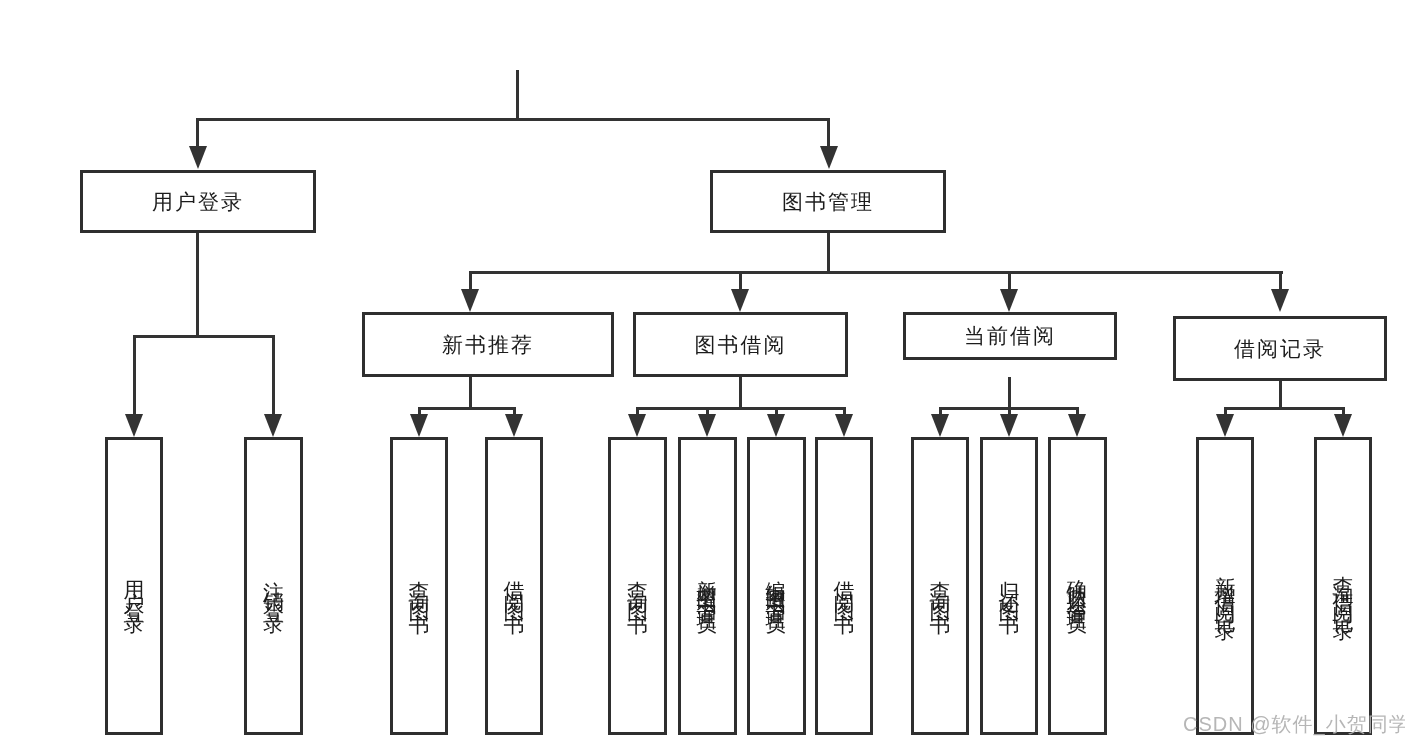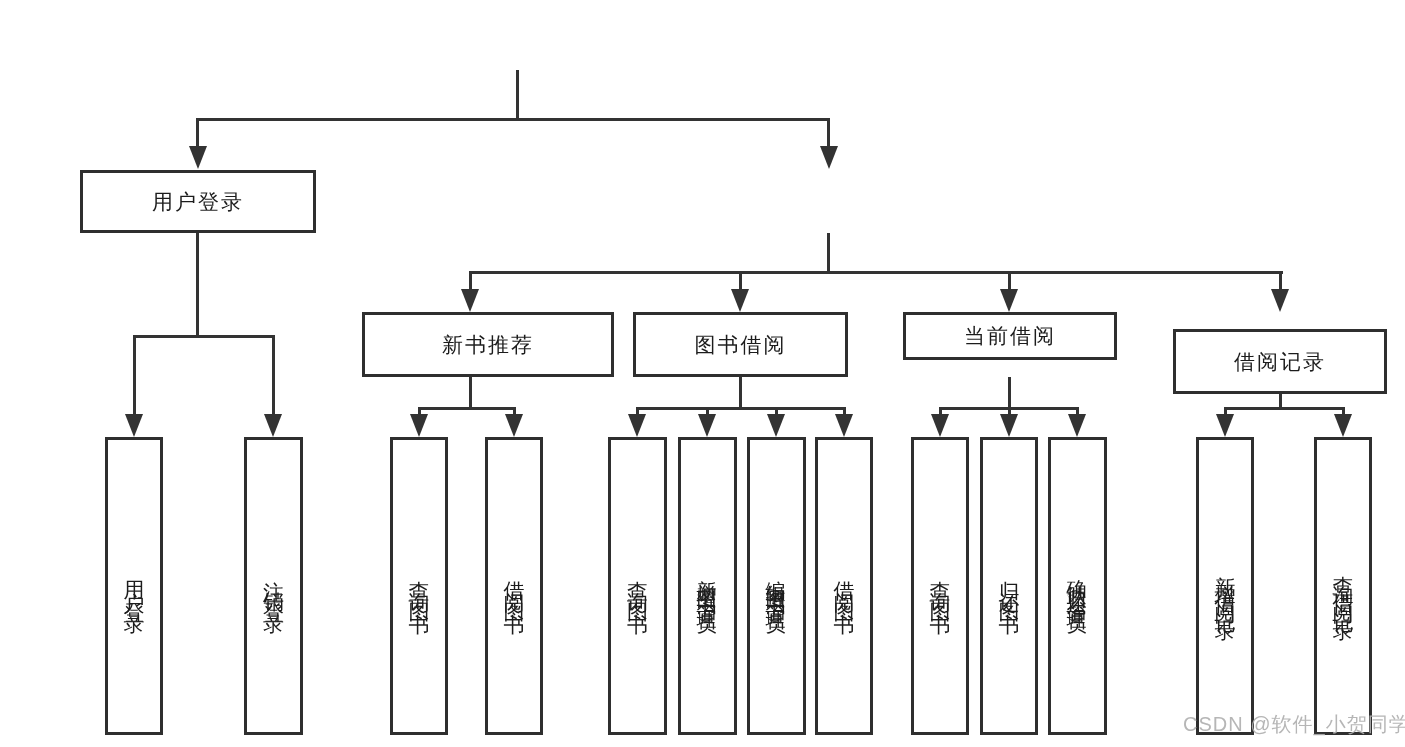--- a/index.html
+++ b/index.html
@@ -43,20 +43,21 @@
 
 
   <div class="ln" style="left:516px; top:70px; width:3px; height:50px;"></div>
   <div class="ln" style="left:196px; top:118px; width:634px; height:3px;"></div>
   <div class="ln" style="left:196px; top:118px; width:3px; height:30px;"></div>
   <div class="arr" style="left:189px; top:146px;"></div>
   <div class="ln" style="left:827px; top:118px; width:3px; height:30px;"></div>
   <div class="arr" style="left:820px; top:146px;"></div>
 
   <div class="box" style="left:80px; top:170px; width:236px; height:63px;">用户登录</div>
+  <div class="box" style="left:710px; top:170px; width:236px; height:63px;">图书管理</div>
 
   <div class="ln" style="left:196px; top:233px; width:3px; height:104px;"></div>
   <div class="ln" style="left:133px; top:335px; width:142px; height:3px;"></div>
   <div class="ln" style="left:133px; top:335px; width:3px; height:80px;"></div>
   <div class="arr" style="left:125px; top:414px;"></div>
   <div class="ln" style="left:272px; top:335px; width:3px; height:80px;"></div>
   <div class="arr" style="left:264px; top:414px;"></div>
 
   <div class="ln" style="left:827px; top:233px; width:3px; height:40px;"></div>
   <div class="ln" style="left:469px; top:271px; width:814px; height:3px;"></div>
@@ -65,21 +66,21 @@
   <div class="ln" style="left:739px; top:271px; width:3px; height:20px;"></div>
   <div class="arr" style="left:731px; top:289px;"></div>
   <div class="ln" style="left:1008px; top:271px; width:3px; height:20px;"></div>
   <div class="arr" style="left:1000px; top:289px;"></div>
   <div class="ln" style="left:1279px; top:271px; width:3px; height:20px;"></div>
   <div class="arr" style="left:1271px; top:289px;"></div>
 
   <div class="box" style="left:362px; top:312px; width:252px; height:65px;">新书推荐</div>
   <div class="box" style="left:633px; top:312px; width:215px; height:65px;text-align:right;">图书借阅</div>
   <div class="box" style="left:903px; top:312px; width:214px; height:48px;">当前借阅</div>
-  <div class="box" style="left:1173px; top:329px; width:214px; height:65px;">借阅记录</div>
+  <div class="box" style="left:1173px; top:316px; width:214px; height:65px;">借阅记录</div>
 
   <div class="ln" style="left:469px; top:377px; width:3px; height:32px;"></div>
   <div class="ln" style="left:418px; top:407px; width:98px; height:3px;"></div>
   <div class="ln" style="left:418px; top:407px; width:3px; height:10px;"></div>
   <div class="arr" style="left:410px; top:414px;"></div>
   <div class="ln" style="left:513px; top:407px; width:3px; height:10px;"></div>
   <div class="arr" style="left:505px; top:414px;"></div>
 
   <div class="ln" style="left:739px; top:377px; width:3px; height:32px;"></div>
   <div class="ln" style="left:636px; top:407px; width:210px; height:3px;"></div>

